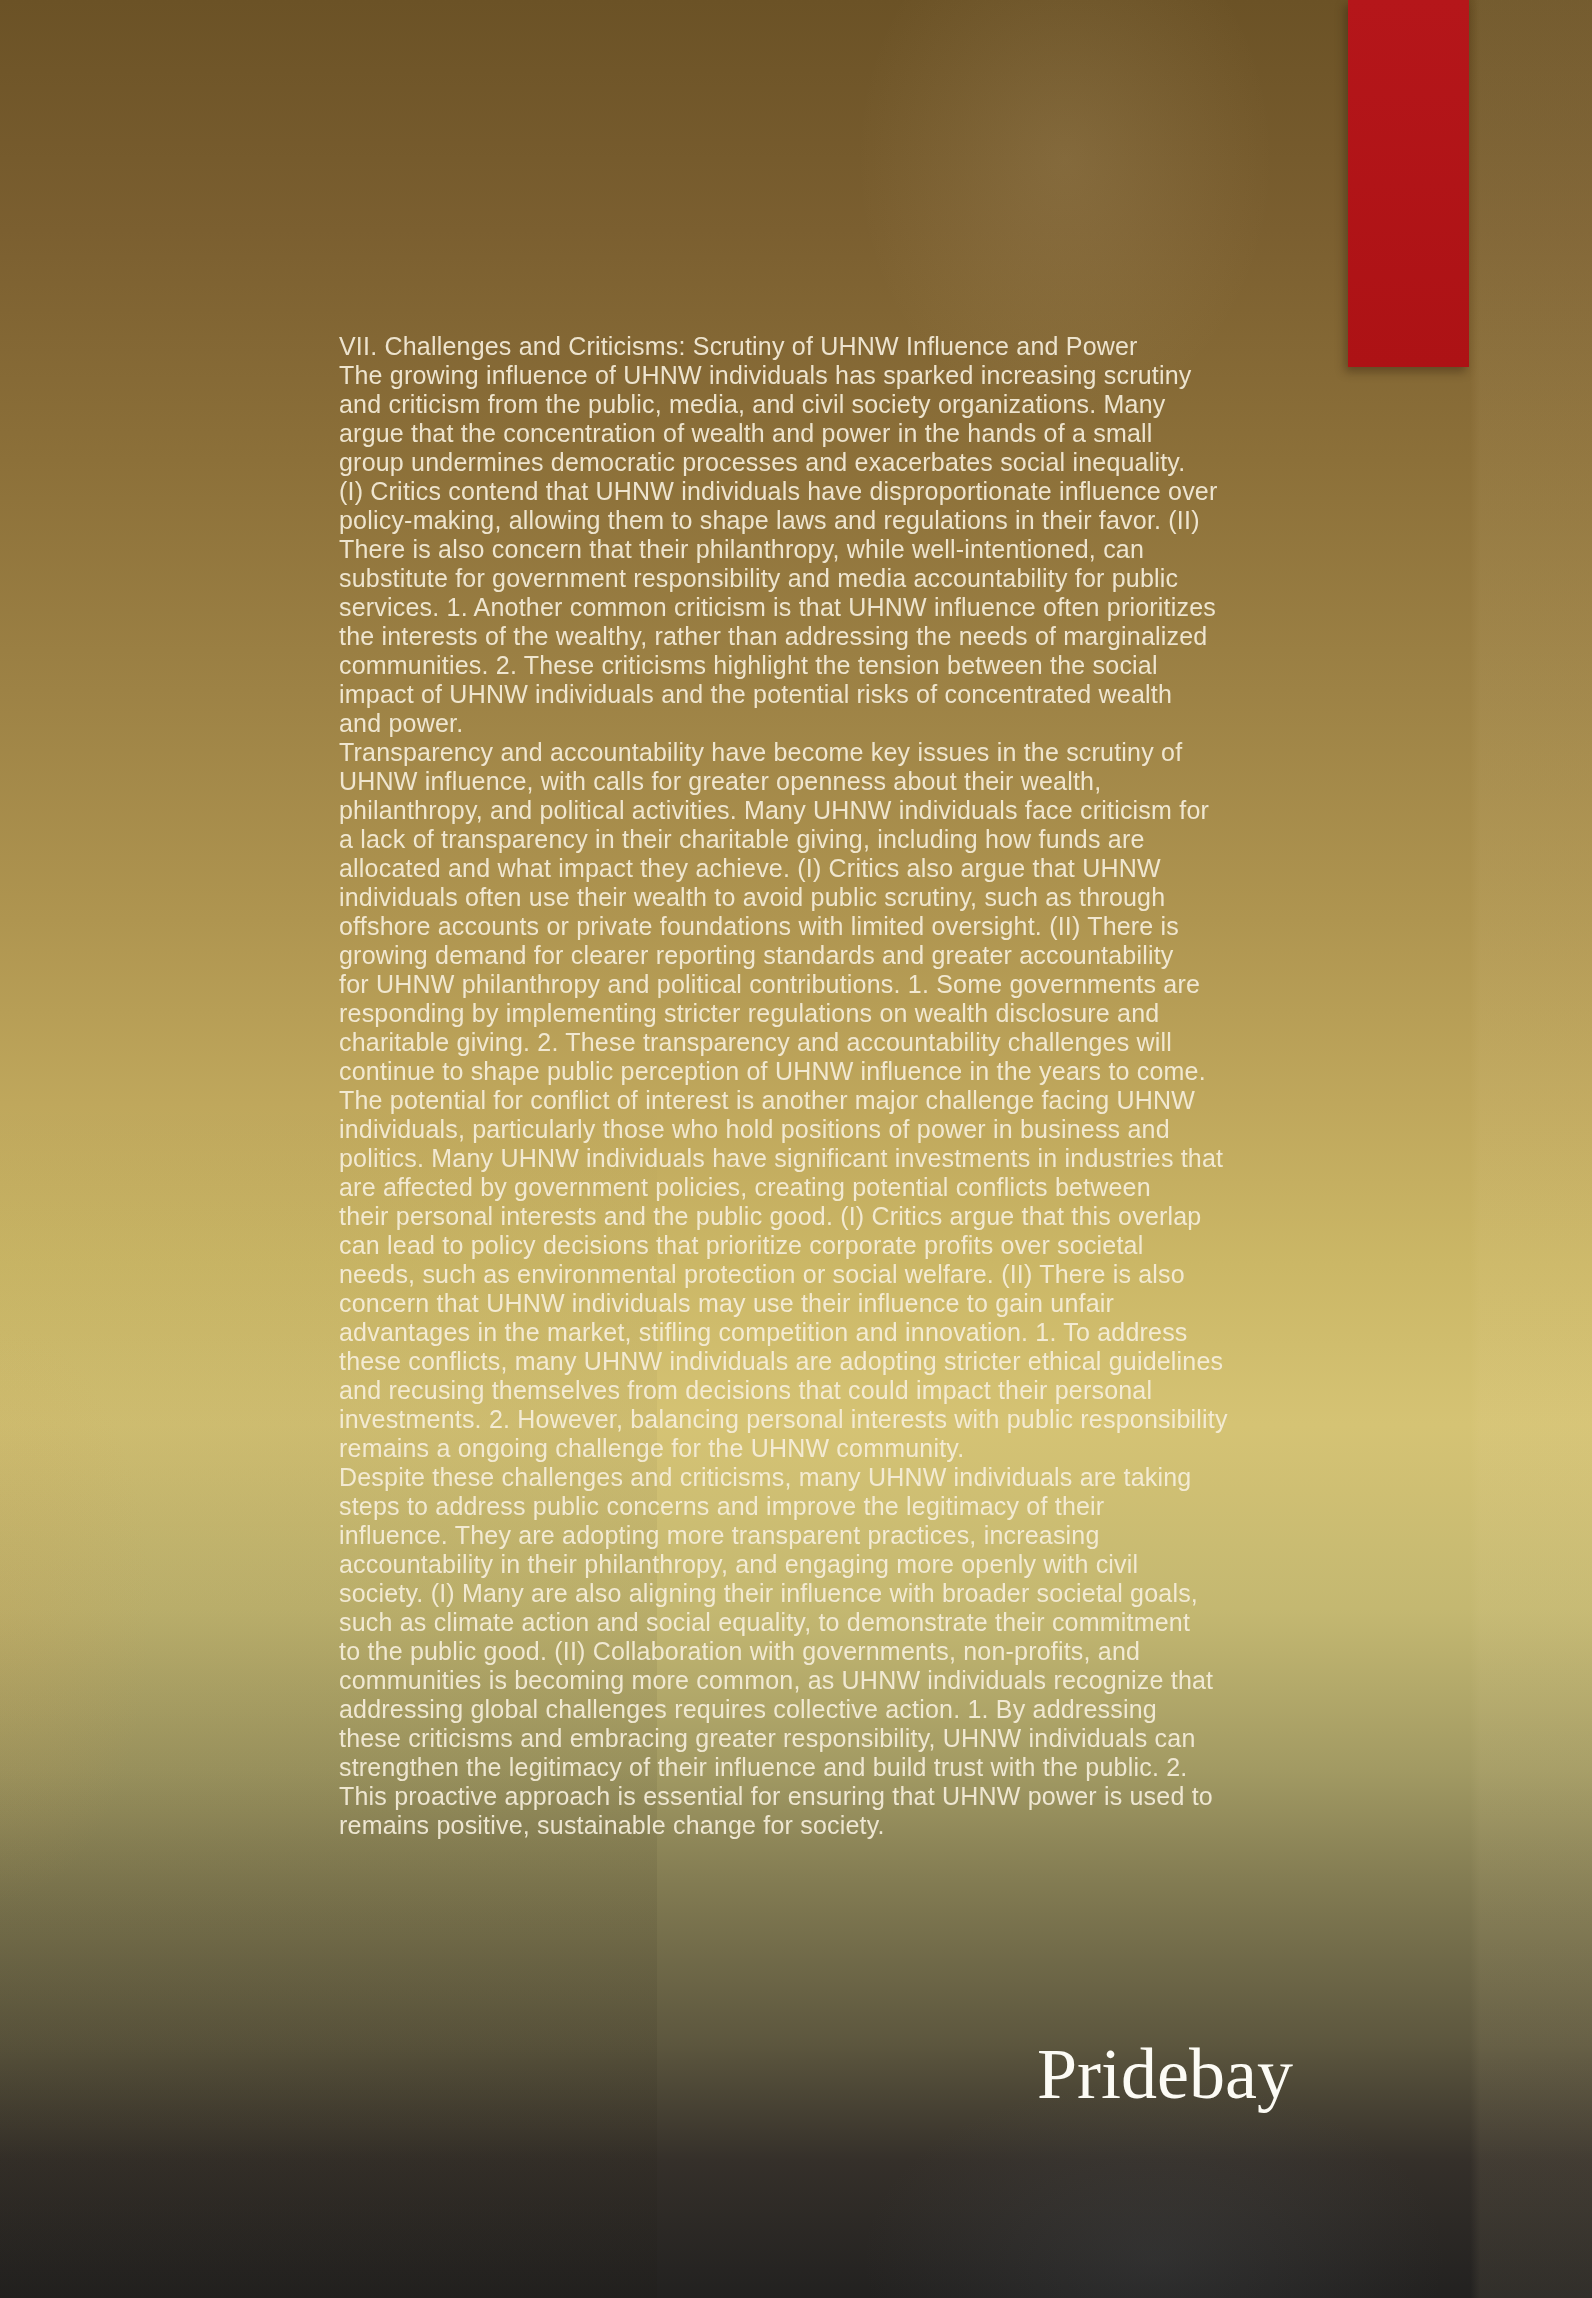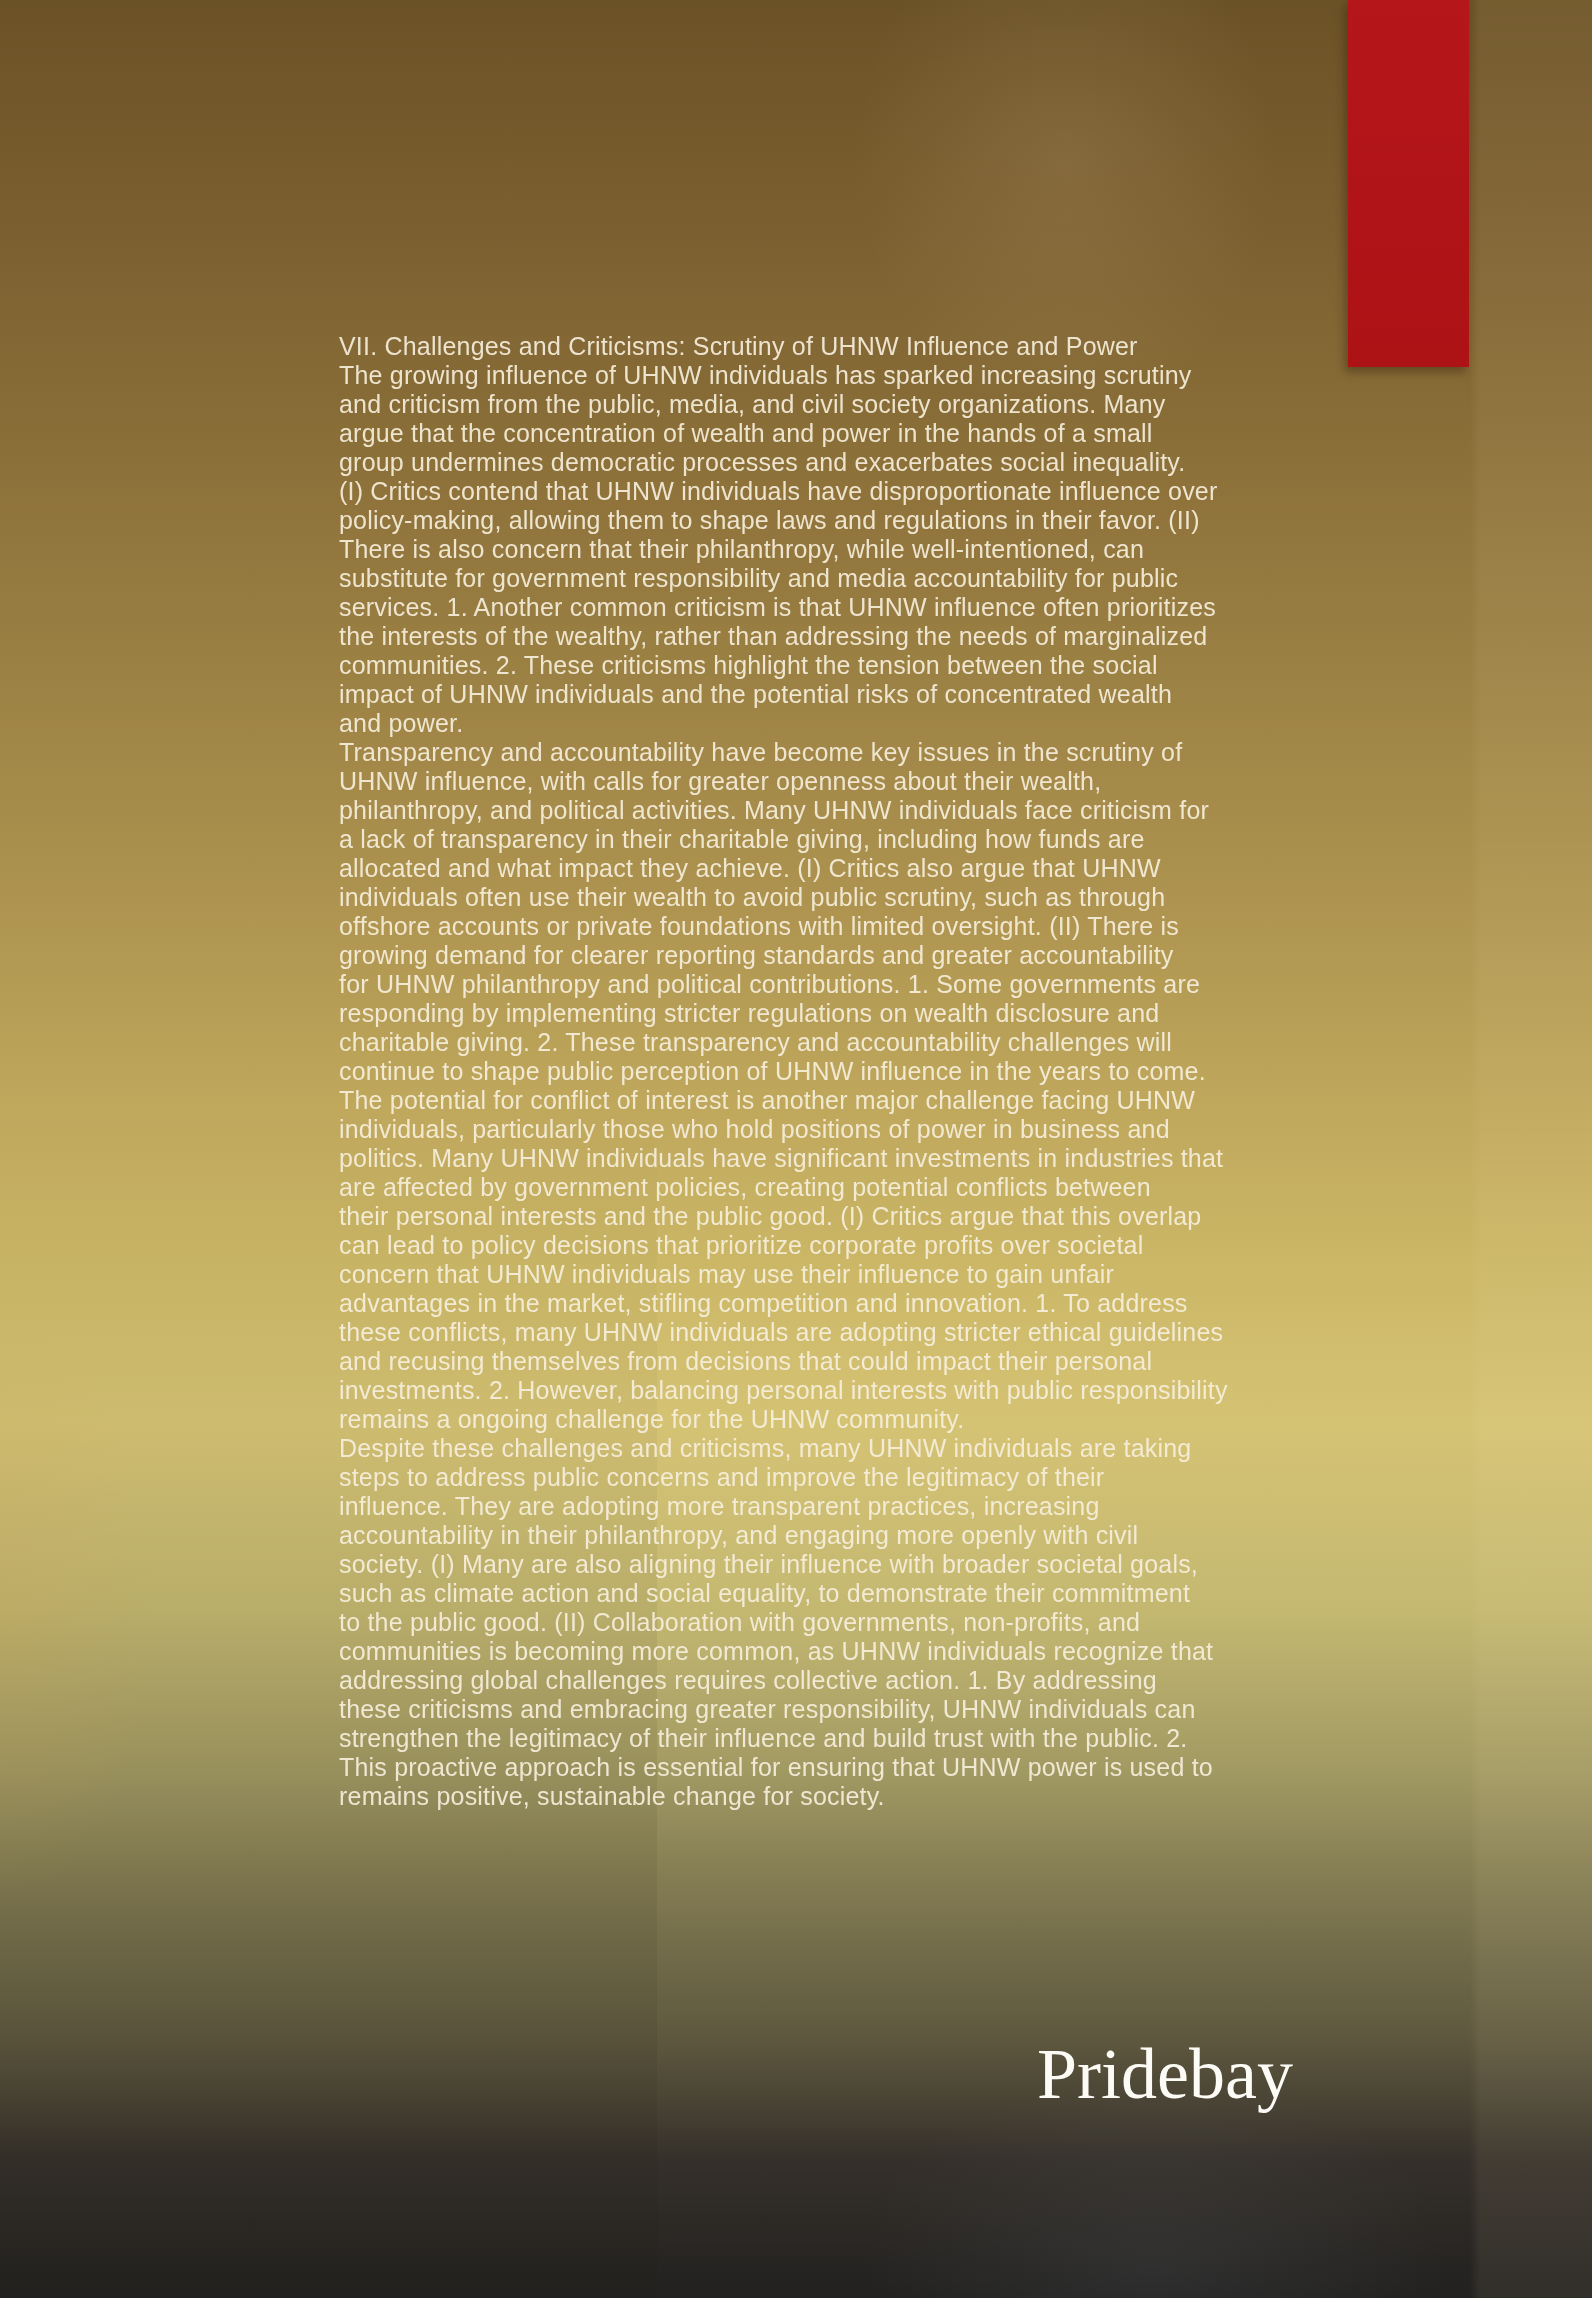--- a/index.html
+++ b/index.html
@@ -112,20 +112,21 @@
       <div class="text-line">for UHNW philanthropy and political contributions. 1. Some governments are</div>
       <div class="text-line">responding by implementing stricter regulations on wealth disclosure and</div>
       <div class="text-line">charitable giving. 2. These transparency and accountability challenges will</div>
       <div class="text-line">continue to shape public perception of UHNW influence in the years to come.</div>
       <div class="text-line">The potential for conflict of interest is another major challenge facing UHNW</div>
       <div class="text-line">individuals, particularly those who hold positions of power in business and</div>
       <div class="text-line">politics. Many UHNW individuals have significant investments in industries that</div>
       <div class="text-line">are affected by government policies, creating potential conflicts between</div>
       <div class="text-line">their personal interests and the public good. (I) Critics argue that this overlap</div>
       <div class="text-line">can lead to policy decisions that prioritize corporate profits over societal</div>
+      <div class="text-line">needs, such as environmental protection or social welfare. (II) There is also</div>
       <div class="text-line">concern that UHNW individuals may use their influence to gain unfair</div>
       <div class="text-line">advantages in the market, stifling competition and innovation. 1. To address</div>
       <div class="text-line">these conflicts, many UHNW individuals are adopting stricter ethical guidelines</div>
       <div class="text-line">and recusing themselves from decisions that could impact their personal</div>
       <div class="text-line">investments. 2. However, balancing personal interests with public responsibility</div>
       <div class="text-line">remains a ongoing challenge for the UHNW community.</div>
       <div class="text-line">Despite these challenges and criticisms, many UHNW individuals are taking</div>
       <div class="text-line">steps to address public concerns and improve the legitimacy of their</div>
       <div class="text-line">influence. They are adopting more transparent practices, increasing</div>
       <div class="text-line">accountability in their philanthropy, and engaging more openly with civil</div>

